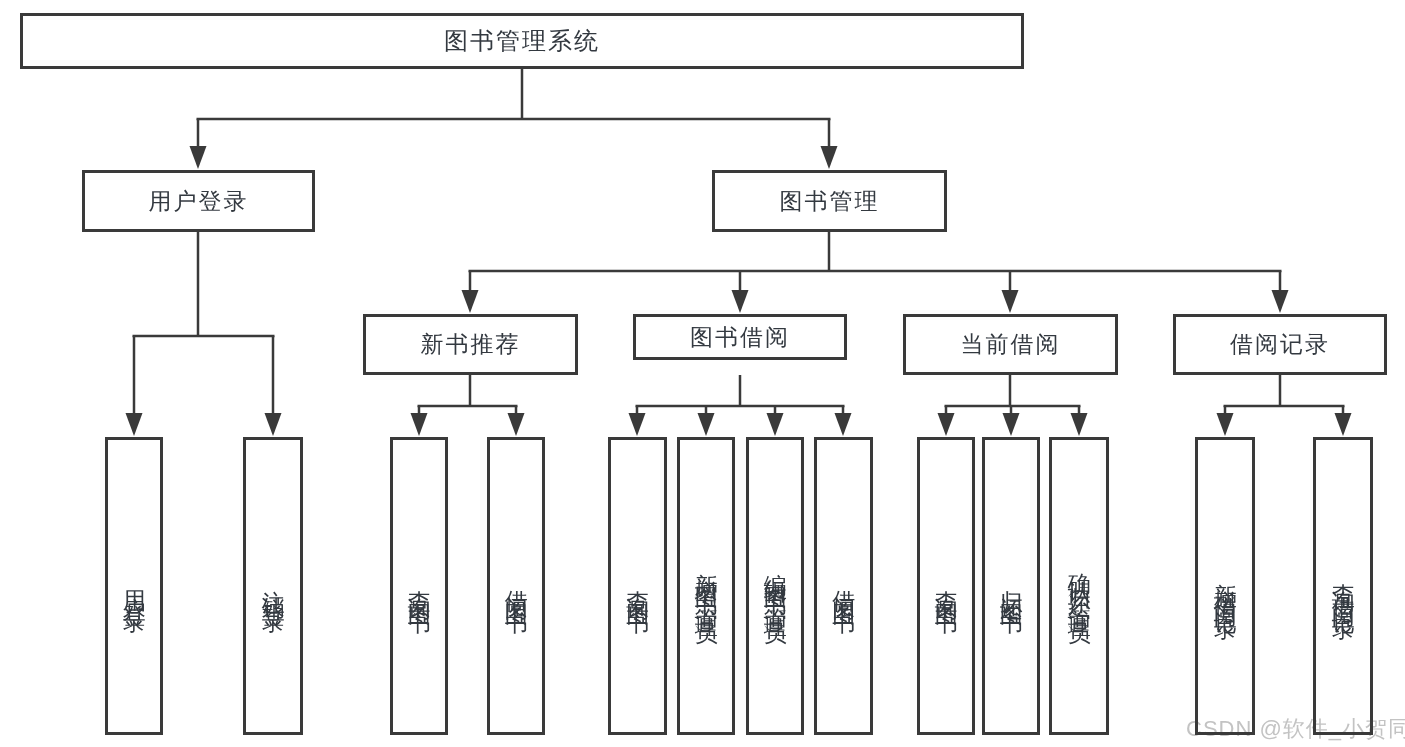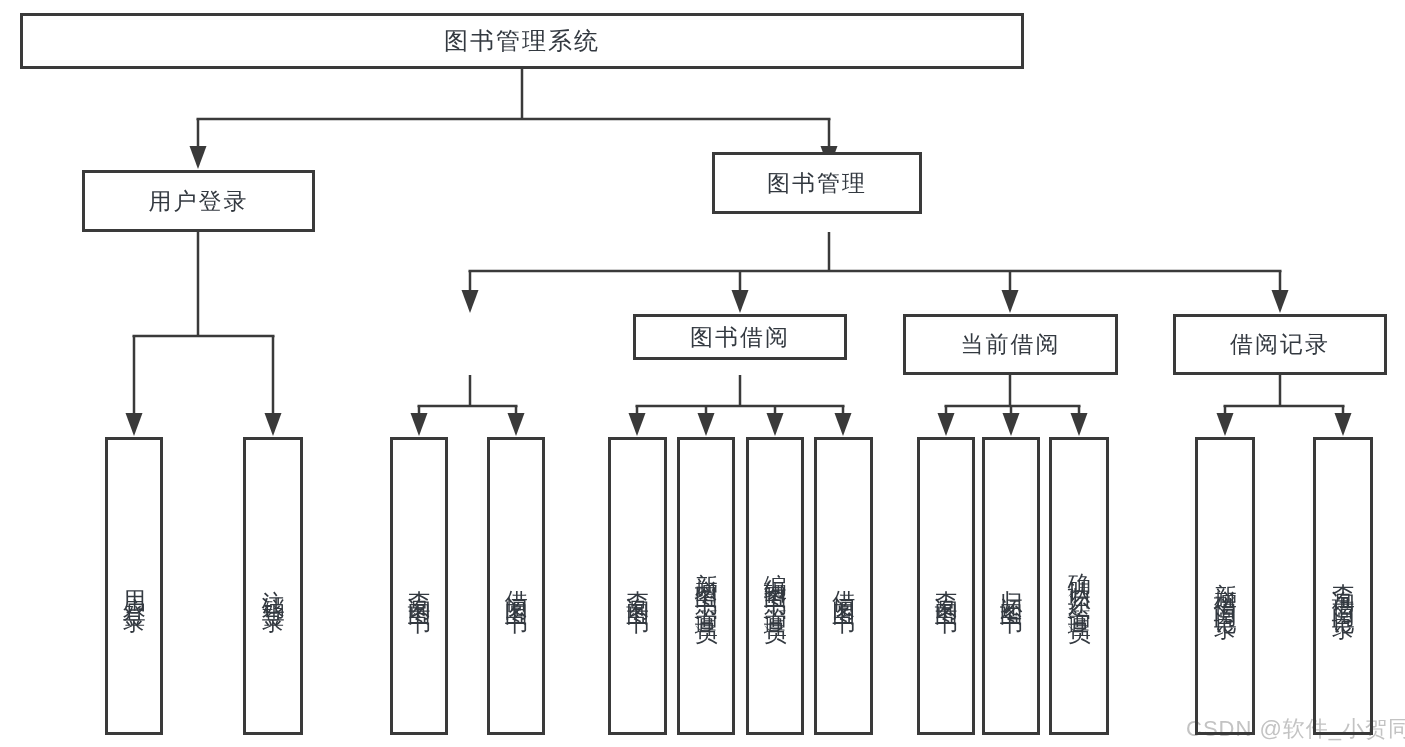--- a/index.html
+++ b/index.html
@@ -122,24 +122,27 @@
     </g>
   </svg>
 
   <div class="node" style="left:20px; top:13px; width:1004px; height:56px;">
     <span class="h-label root-label">图书管理系统</span>
   </div>
 
   <div class="node" style="left:82px; top:170px; width:233px; height:62px;">
     <span class="h-label">用户登录</span>
   </div>
-  <div class="node" style="left:712px; top:152px; width:210px; height:62px;">
+  <div class="node" style="left:712px; top:170px; width:235px; height:62px;">
     <span class="h-label">图书管理</span>
   </div>
 
+  <div class="node" style="left:363px; top:314px; width:215px; height:61px;">
+    <span class="h-label">新书推荐</span>
+  </div>
   <div class="node" style="left:633px; top:314px; width:214px; height:46px;">
     <span class="h-label">图书借阅</span>
   </div>
   <div class="node" style="left:1173px; top:314px; width:214px; height:61px;">
     <span class="h-label">借阅记录</span>
   </div>
   <div class="node" style="left:903px; top:314px; width:215px; height:61px;">
     <span class="h-label">当前借阅</span>
   </div>
 

